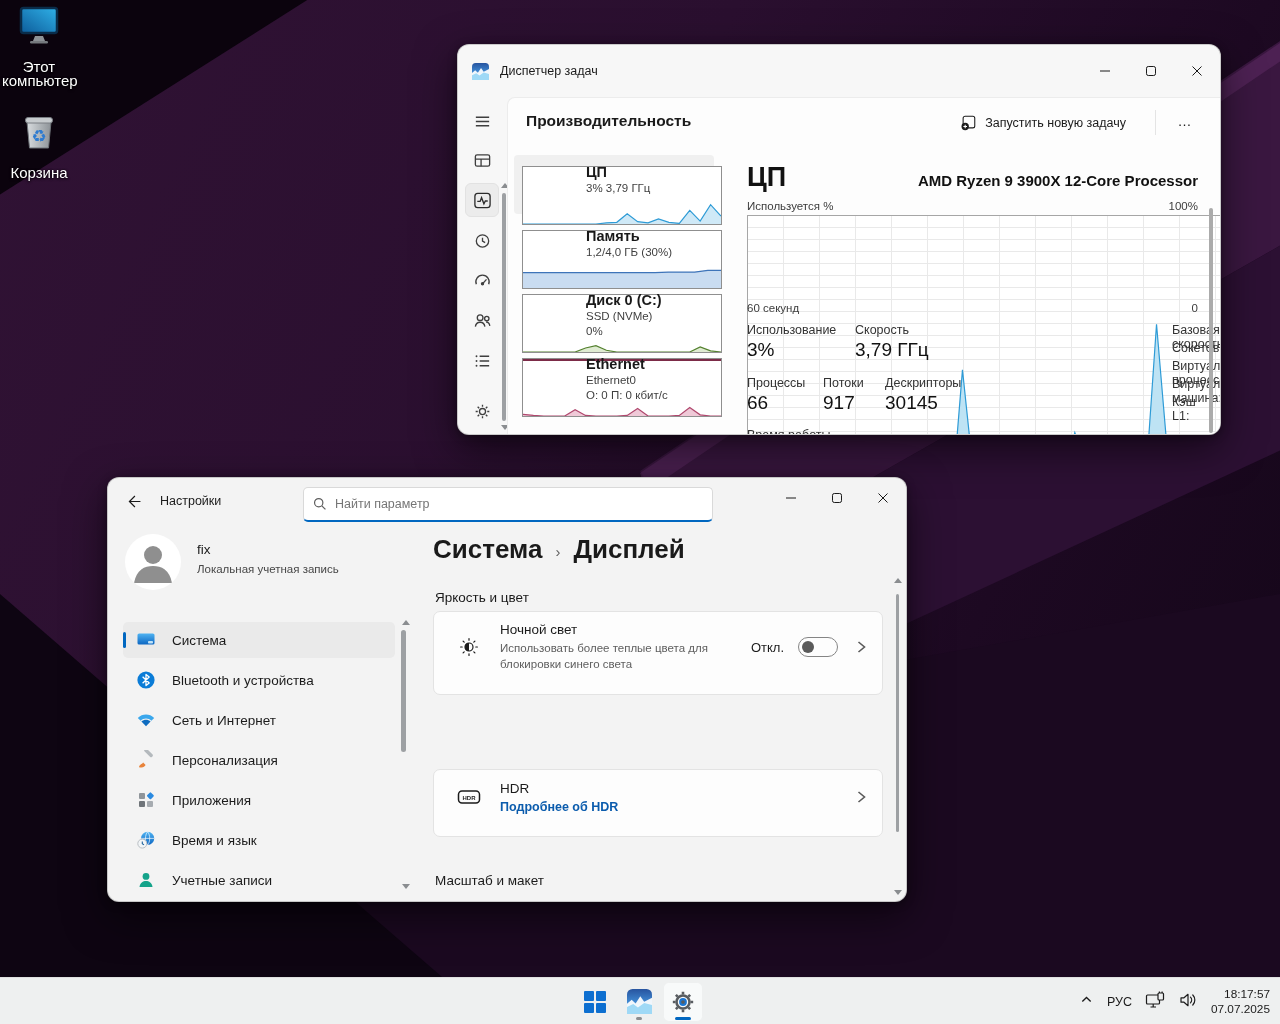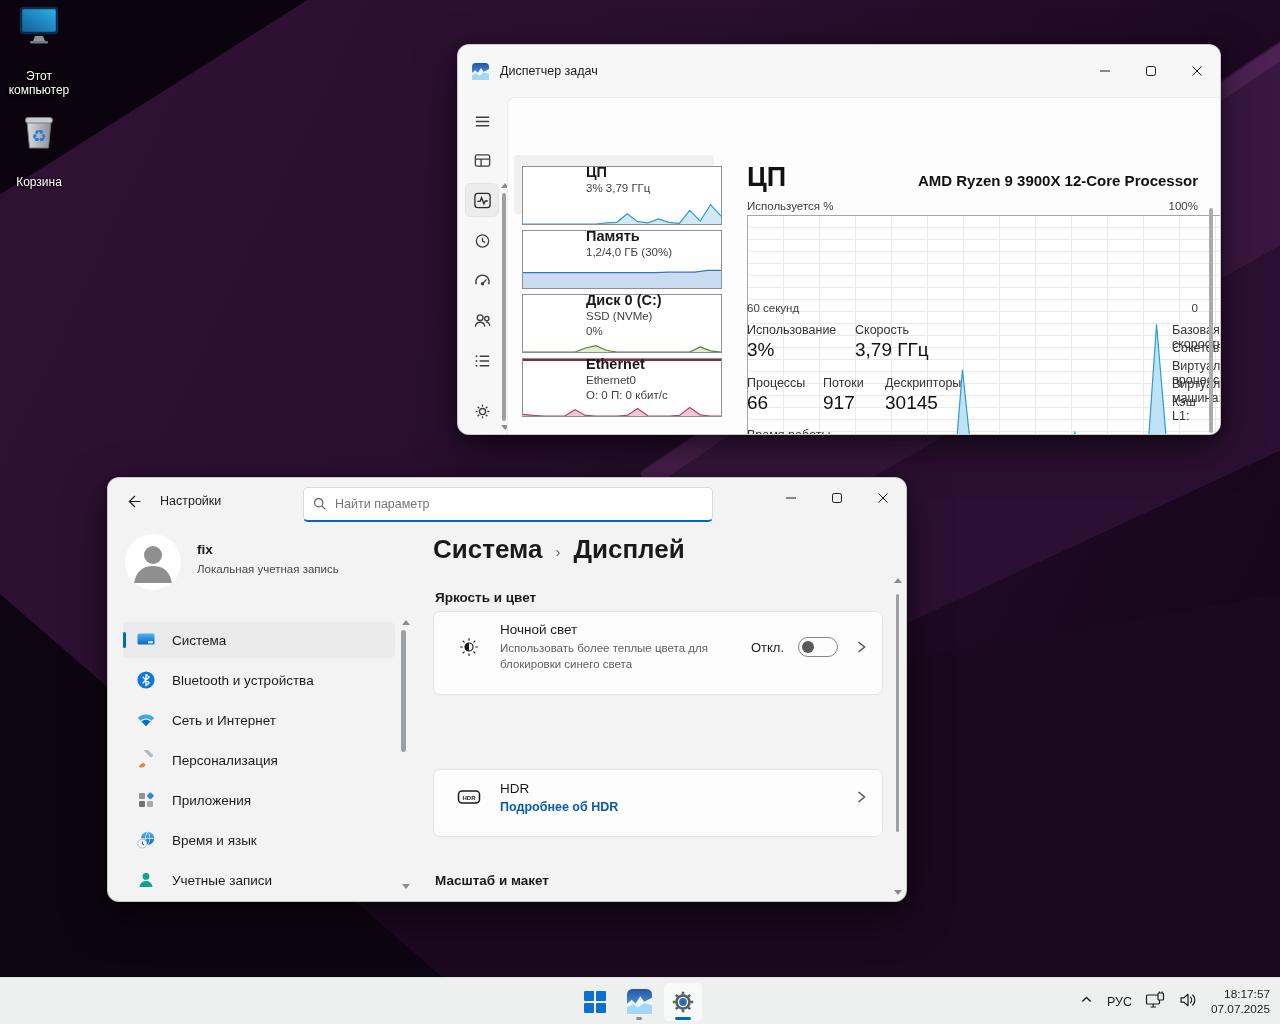--- a/index.html
+++ b/index.html
@@ -13,21 +13,21 @@
   .facet { position:absolute; inset:0; }
   .f1 { clip-path:polygon(0 0,24% 0,0 19%); background:#0b030d; }
   .f2 { clip-path:polygon(50% 46%,100% 4%,100% 24%,55% 56%); background:#3a1740; }
   .f2e { clip-path:polygon(50% 46.2%,100% 4.2%,100% 6%,50.5% 48%); background:#5c2a63; opacity:.55; }
   .f3 { clip-path:polygon(55% 56%,100% 24%,100% 44%,62% 66%); background:#2c1033; }
   .f4 { clip-path:polygon(0 80%,100% 58%,100% 97%,0 97%); background:#1b0920; }
   .f5 { clip-path:polygon(0 58%,36% 97%,0 97%); background:#0e0512; }
 
   
   .desk-icon { position:absolute; width:74px; text-align:center; cursor:default; }
-  .desk-icon .lbl { margin-top:17px; font-size:12px; line-height:14px; color:#fff;
+  .desk-icon .lbl { margin-top:8px; font-size:15px; line-height:14px; color:#fff;
     text-shadow:0 1px 3px rgba(0,0,0,.95), 0 0 2px rgba(0,0,0,.8); }
 
   
   .win { position:absolute; border-radius:12px; overflow:hidden;
     box-shadow:0 14px 42px rgba(0,0,0,.55), 0 2px 8px rgba(0,0,0,.35);
     border:1px solid rgba(0,0,0,.18); }
   .wbtn { width:46px; height:100%; display:flex; align-items:center; justify-content:center; }
   .wbtn svg { display:block; }
 
   
@@ -96,35 +96,35 @@
   .st-search { position:absolute; left:195px; top:9px; width:410px; height:22px; background:#fff;
     border:1px solid #d9d9d9; border-bottom:2px solid #0067c0; border-radius:5px;
     display:flex; align-items:center; padding:16px 8px; }
   .st-search input { flex:1; border:none; outline:none; font-size:12.5px; color:#1b1b1b; background:transparent;
     font-family:"Liberation Sans",sans-serif; }
   .st-search input::placeholder { color:#757575; }
   .st-controls { position:absolute; right:0; top:0; height:40px; display:flex; }
 
   .st-user { position:absolute; left:17px; top:56px; }
   .st-ava { width:56px; height:56px; border-radius:50%; background:#fff; overflow:hidden; }
-  .st-uname { position:absolute; left:72px; top:8px; font-size:13.5px; font-weight:700; color:#1b1b1b; white-space:nowrap; }
+  .st-uname { position:absolute; left:72px; top:8px; font-size:13.5px; font-weight:400; color:#1b1b1b; white-space:nowrap; }
   .st-usub { position:absolute; left:72px; top:29px; font-size:11.5px; color:#474747; white-space:nowrap; }
 
   .st-nav { position:absolute; left:15px; top:144px; width:272px; }
   .nav-item { position:relative; height:36px; margin-bottom:4px; border-radius:5px;
     display:flex; align-items:center; padding-left:13px; gap:16px; font-size:13.5px; color:#1b1b1b; }
   .nav-item.sel { background:#eaeaea; }
   .nav-item.sel::before { content:""; position:absolute; left:0; top:10px; width:3px; height:16px; border-radius:2px; background:#0067c0; }
   .st-nav-sb { position:absolute; left:293px; top:152px; width:5px; height:122px; border-radius:3px; background:#9da0a3; }
 
   .st-main { position:absolute; left:325px; top:0; width:450px; bottom:0; }
   .crumbs { position:absolute; left:0; top:56px; display:flex; align-items:center; gap:13px; }
   .crumbs .c { font-size:26px; font-weight:600; color:#1a1a1a; }
   .crumbs .s { font-size:15px; color:#5f5f5f; padding-top:4px; }
-  .sec-h { position:absolute; left:2px; font-size:13.5px; font-weight:700; color:#1b1b1b; }
+  .sec-h { position:absolute; left:2px; font-size:13.5px; font-weight:400; color:#1b1b1b; }
   .card { position:absolute; left:0; width:450px; background:#fdfdfd; border:1px solid #e3e3e3; border-radius:7px;
     display:flex; align-items:center; padding:0 14px 12px 22px; }
   .card .ic { width:26px; display:flex; justify-content:center; margin-right:18px; flex:none; }
   .card .body { flex:1; }
   .card .ct { font-size:13.5px; color:#1b1b1b; }
   .card .cd { font-size:11.5px; color:#5e5e5e; line-height:16px; max-width:262px; margin-top:3px; }
   .card .clink { font-size:12.5px; font-weight:700; color:#0b5cad; margin-top:4px; }
   .card .state { font-size:13px; color:#1b1b1b; margin-right:14px; }
   .toggle { width:40px; height:20px; border-radius:10px; border:1px solid #858585; position:relative; margin-right:16px; flex:none; }
   .toggle .knob { position:absolute; left:3px; top:3px; width:12px; height:12px; border-radius:50%; background:#5a5a5a; }
@@ -280,20 +280,35 @@
     <div class="tri down" style="left:43px; top:328px;"></div>
     <div class="rail-btn" style="top:297px;">
       <svg width="19" height="19" viewBox="0 0 20 20" fill="none" stroke="#3f3f3f" stroke-width="1.4">
           <circle cx="10" cy="10" r="3.2"></circle>
           <path d="M10 2.8 V5 M10 15 V17.2 M2.8 10 H5 M15 10 H17.2 M4.9 4.9 L6.5 6.5 M13.5 13.5 L15.1 15.1 M15.1 4.9 L13.5 6.5 M6.5 13.5 L4.9 15.1"></path>
         </svg>
     </div>
   </div>
 
   <div class="tm-content">
+    <div class="tm-header">
+      <span class="pt">Производительность</span>
+      <div class="tm-newtask">
+        <svg width="17" height="17" viewBox="0 0 19 19">
+          <rect x="3.5" y="2.5" width="13" height="13" rx="2.2" fill="none" stroke="#1b1b1b" stroke-width="1.2"></rect>
+          <circle cx="5.8" cy="14" r="4.1" fill="#1b1b1b"></circle>
+          <path d="M5.8 12 V16 M3.8 14 H7.8" stroke="#fff" stroke-width="1.2"></path>
+        </svg>
+        <span>Запустить новую задачу</span>
+      </div>
+      <div class="tm-hsep"></div>
+      <div class="tm-more">
+        <span>…</span>
+      </div>
+    </div>
 
     <div class="tm-list">
       <div class="tm-item sel" style="top:8px;">
         <div class="thumb graph">
             <svg viewBox="0 0 100 100" preserveAspectRatio="none" style="position:absolute;inset:0;width:100%;height:100%">
               <polygon points="0,100 0.00,100.00 5.26,100.00 10.53,100.00 15.79,100.00 21.05,100.00 26.32,100.00 31.58,100.00 36.84,100.00 42.11,98.00 47.37,97.00 52.63,82.00 57.89,96.00 63.16,98.00 68.42,91.00 73.68,97.00 78.95,99.00 84.21,76.00 89.47,95.00 94.74,66.00 100.00,86.00 100,100" fill="#cfe9f7"></polygon>
               <polyline points="0.00,100.00 5.26,100.00 10.53,100.00 15.79,100.00 21.05,100.00 26.32,100.00 31.58,100.00 36.84,100.00 42.11,98.00 47.37,97.00 52.63,82.00 57.89,96.00 63.16,98.00 68.42,91.00 73.68,97.00 78.95,99.00 84.21,76.00 89.47,95.00 94.74,66.00 100.00,86.00" fill="none" stroke="#2e9bd6" stroke-width="1.2" vector-effect="non-scaling-stroke"></polyline>
             </svg>
           </div>
         <div class="mtext">

